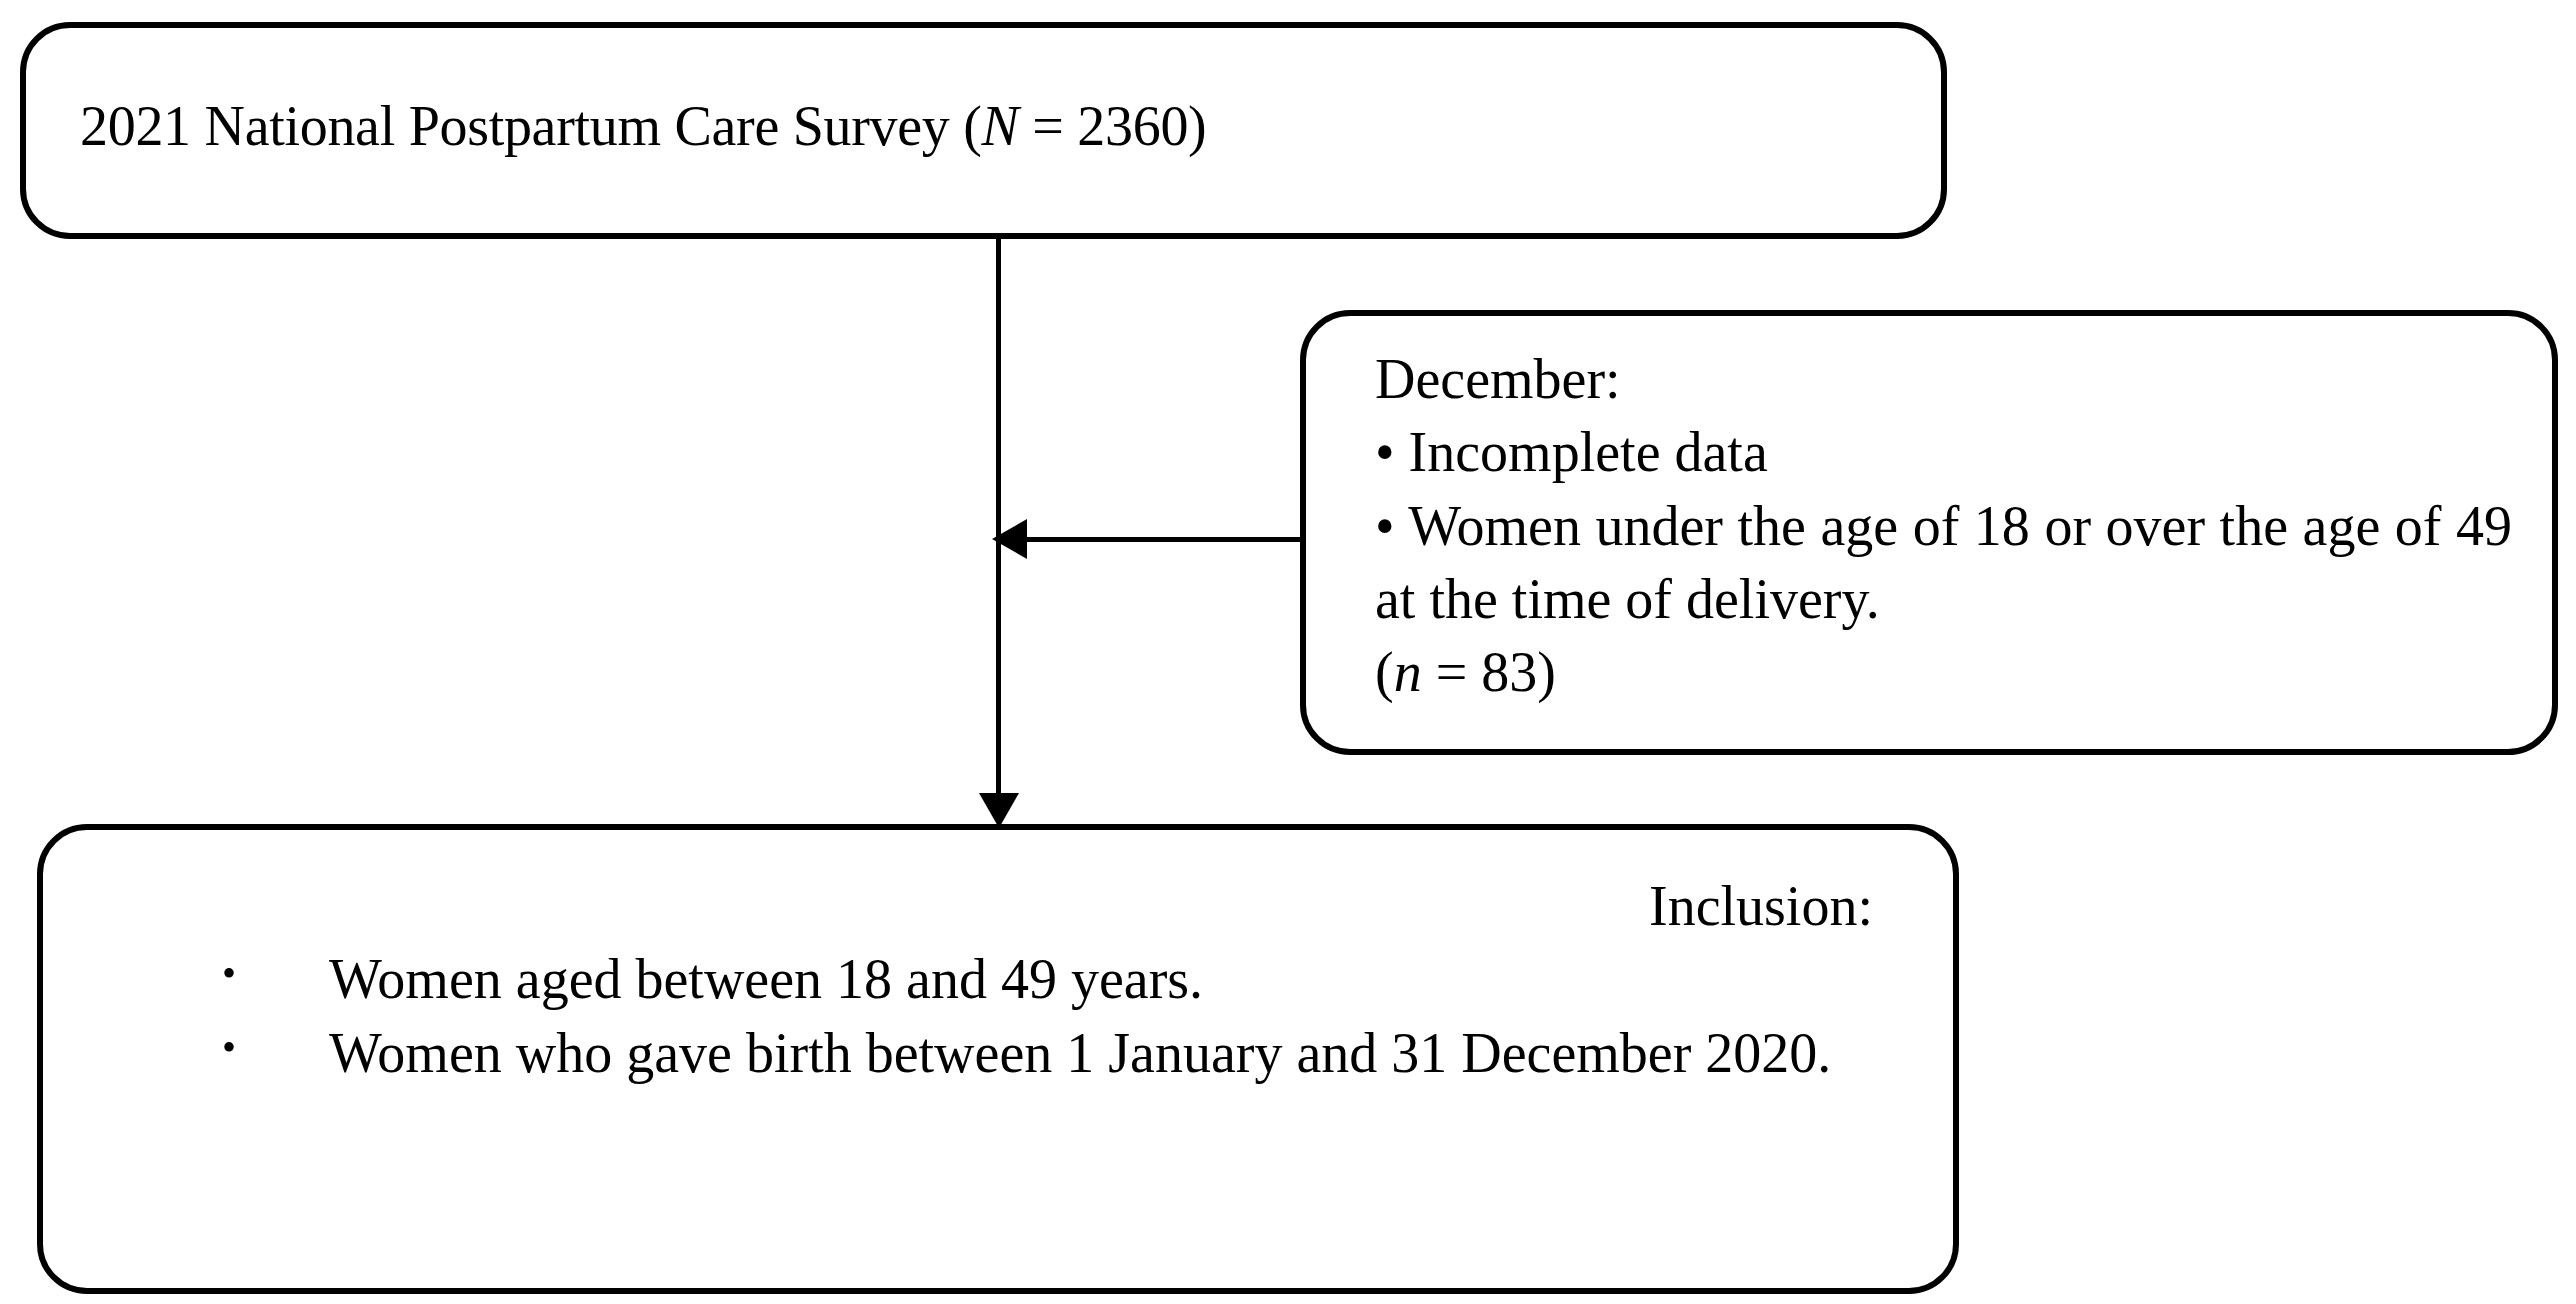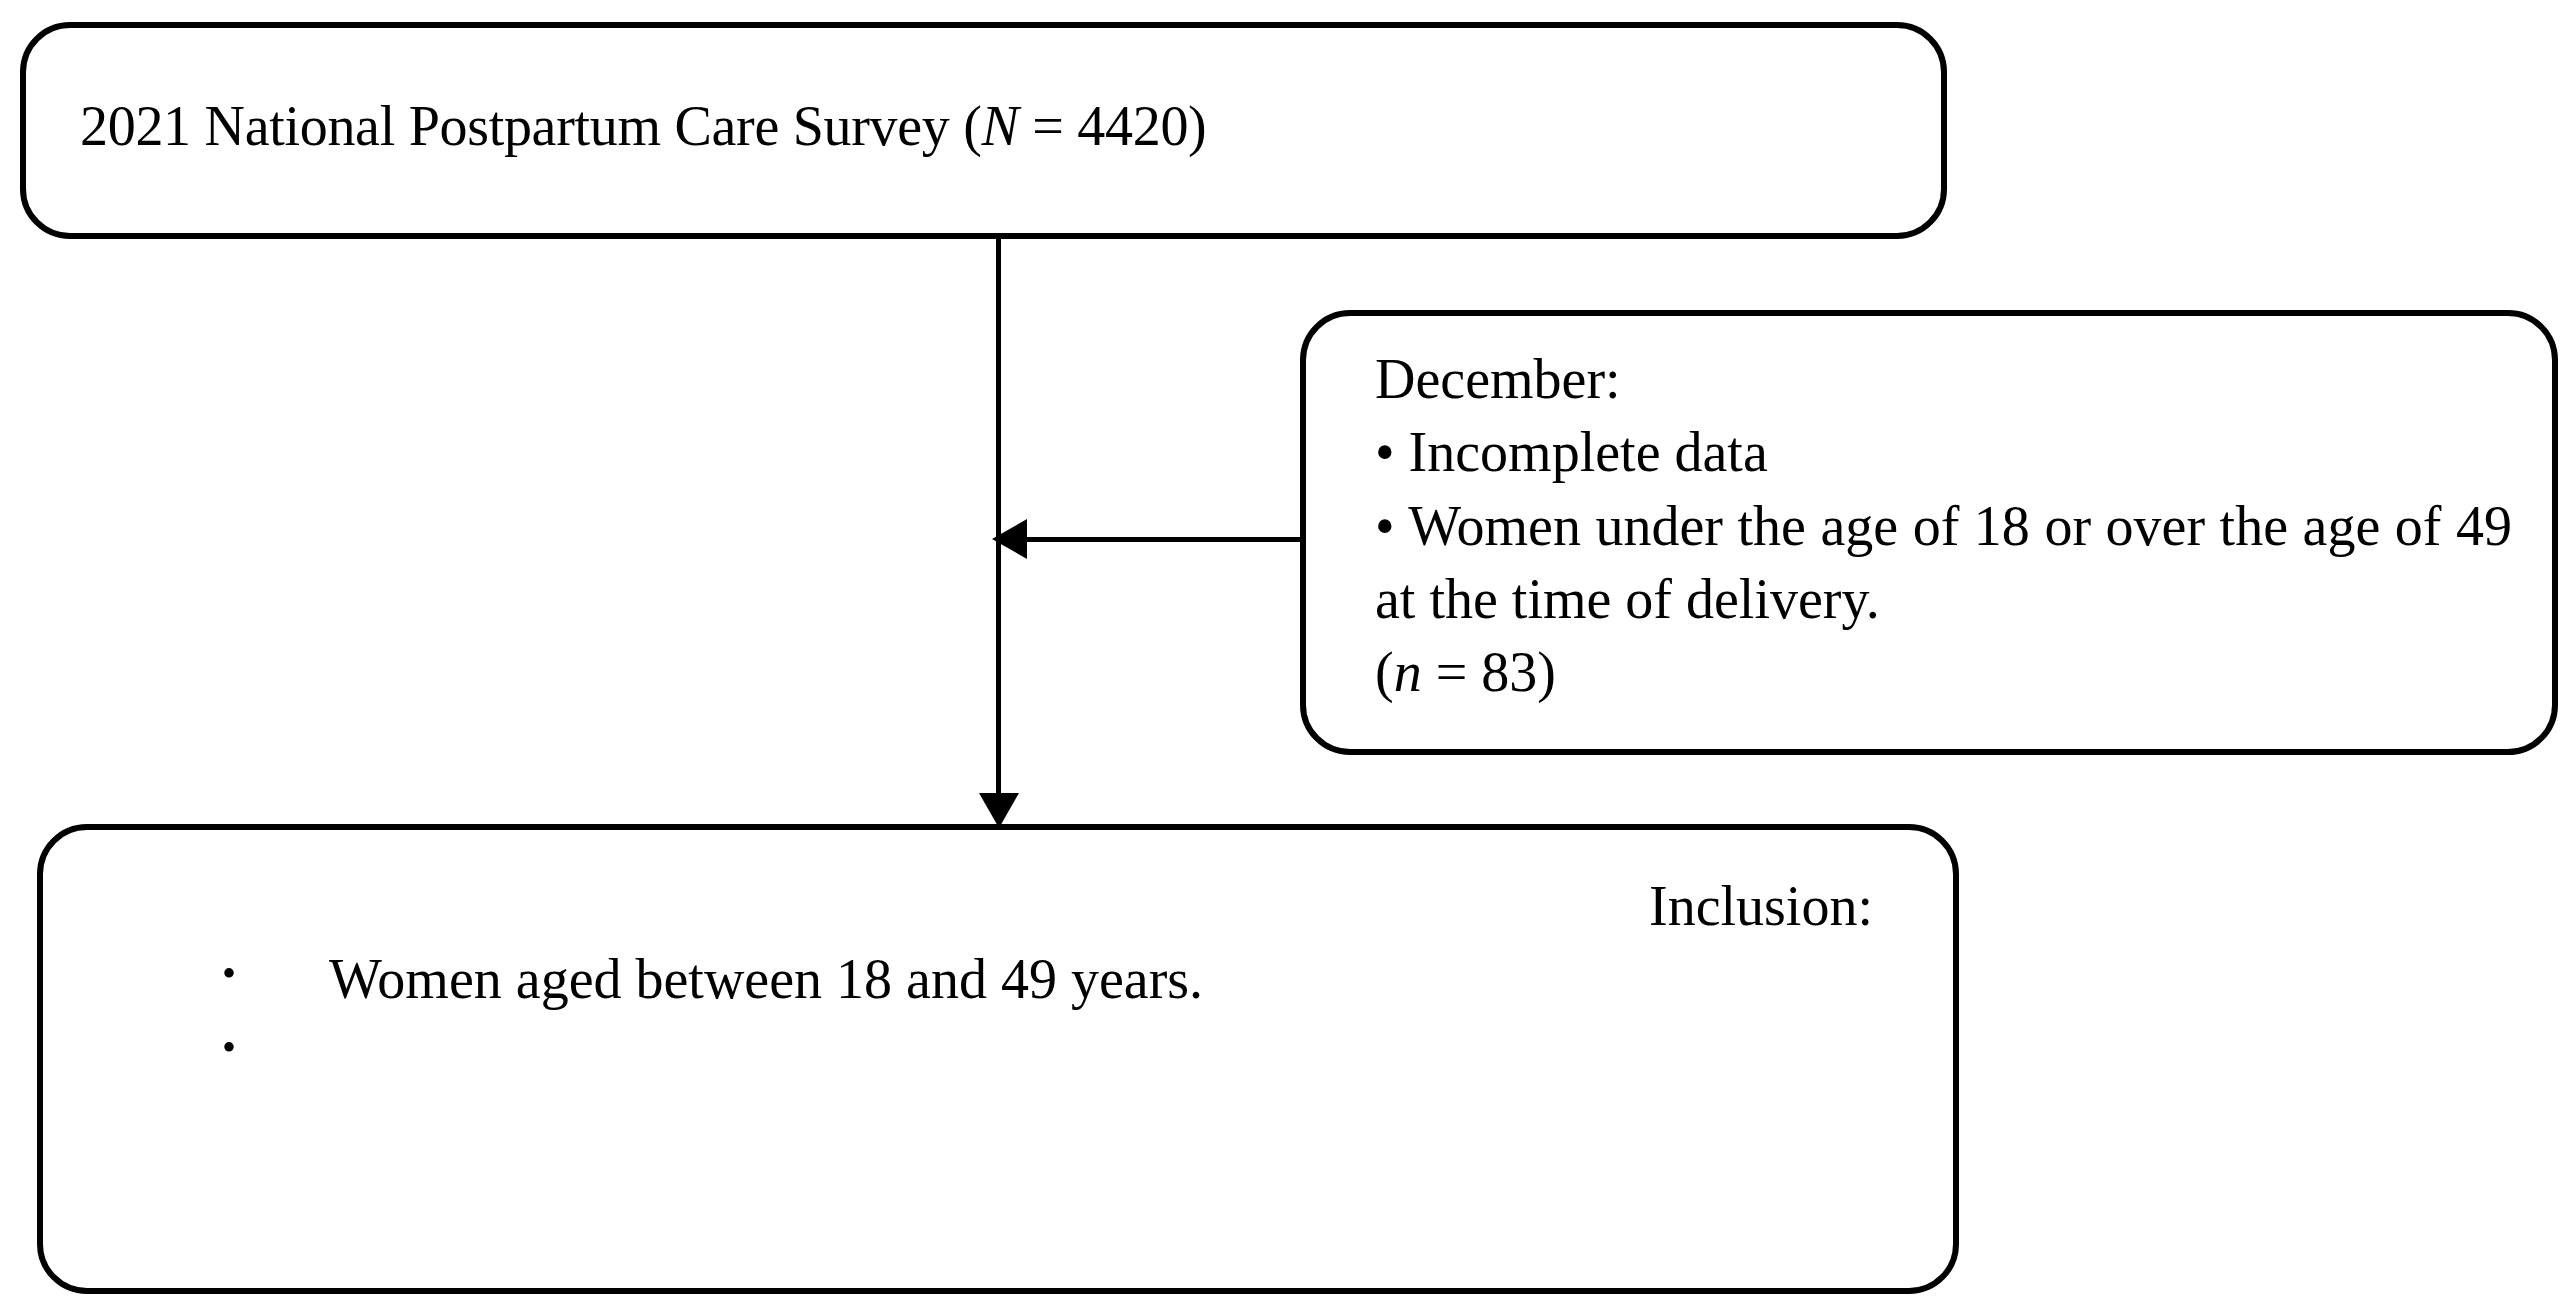--- a/index.html
+++ b/index.html
@@ -141,37 +141,37 @@
     border-right: 35px solid #000000;
   }
 </style>
 </head>
 <body>
 
 <div id="canvas">
 
   <div class="flowbox" id="box-survey">
   </div>
-  <div class="boxtext" id="survey-text"><span>2021 National Postpartum Care Survey (</span><em class="it">N</em><span> = 4420)</span></div>
+  <div class="boxtext" id="survey-text"><span>2021 National Postpartum Care Survey (</span><em class="it">N</em><span> = 2360)</span></div>
 
   <div class="flowbox" id="box-exclusion">
   </div>
   <div id="exclusion-block">
     <div class="exc-line">December:</div>
     <div class="exc-line"><span>•</span> <span>Incomplete data</span></div>
     <div class="exc-line exc-wrap"><span>•</span> <span>Women under the age of 18 or over the age of 49 at the time of delivery.</span></div>
     <div class="exc-line"><span>(</span><em class="it">n</em><span> = 83)</span></div>
   </div>
 
   <div class="flowbox" id="box-inclusion">
   </div>
   <div id="inclusion-block">
     <div class="inc-heading">Inclusion:</div>
     <div class="inc-item"><span class="inc-bullet">•</span><span>Women aged between 18 and 49 years.</span></div>
-    <div class="inc-item"><span class="inc-bullet">•</span></div>
+    <div class="inc-item"><span class="inc-bullet">•</span><span>Women who gave birth between 1 January and 31 December 2020.</span></div>
   </div>
 
   <div id="conn-vertical-line"></div>
   <div id="conn-vertical-arrowhead"></div>
 
   <div id="conn-horizontal-line"></div>
   <div id="conn-horizontal-arrowhead"></div>
 
 </div>
 

